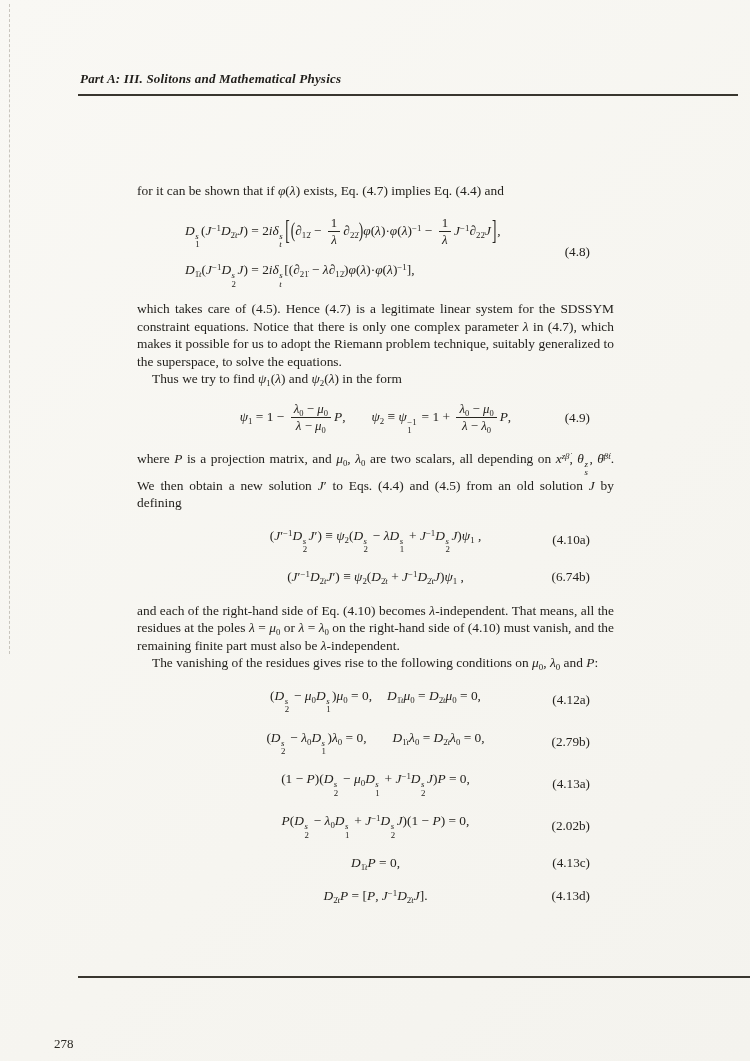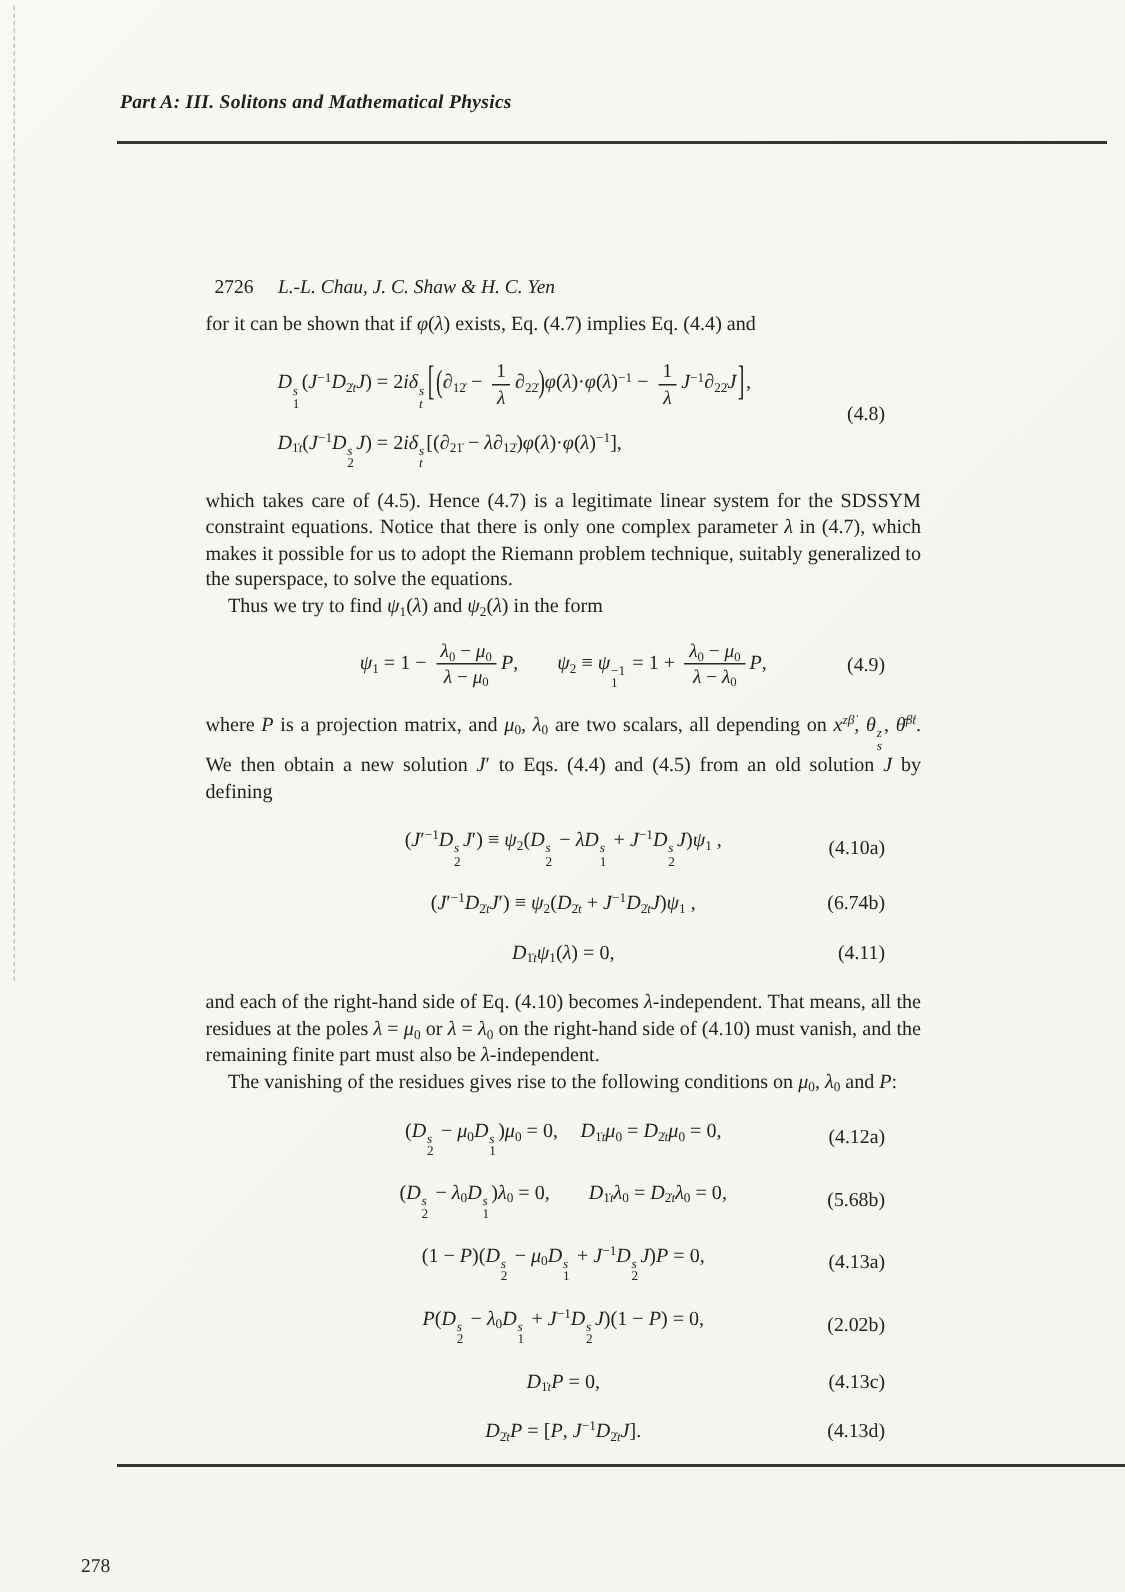--- a/index.html
+++ b/index.html
@@ -8,21 +8,21 @@
     background:#f7f6f2;
     font-family:"Liberation Serif","DejaVu Serif",serif;
     color:#24221e;
     position:relative;
     overflow:hidden;
     -webkit-font-smoothing:antialiased;
   }
   .page{position:absolute;inset:0;background:linear-gradient(135deg,#f9f8f4 0%,#f6f5f0 60%,#f4f3ee 100%);}
   .artifact-left{position:absolute;left:9px;top:4px;height:650px;width:0;border-left:1px dashed #b9b5ac;opacity:.75;}
   .running-header{
-    position:absolute;left:80px;top:60px;
+    position:absolute;left:80px;top:71px;
     font-size:13px;font-weight:bold;font-style:italic;
     letter-spacing:.2px;color:#201e1a;
   }
   .header-rule{position:absolute;left:78px;top:94px;width:660px;height:2px;background:#39362f;}
   .footer-rule{position:absolute;left:78px;top:976px;width:672px;height:2px;background:#39362f;}
   .page-number{position:absolute;left:54px;top:1036px;font-size:13px;color:#2a2823;}
 
   .content{
     position:absolute;left:137px;top:182px;width:477px;
     font-size:13.4px;line-height:17.6px;text-align:justify;
@@ -69,24 +69,20 @@
 <body>
 
 <div class="page">
   <div class="artifact-left"></div>
 
   <div class="running-header">Part A: III. Solitons and Mathematical Physics</div>
   <div class="header-rule"></div>
 
   <div class="content">
 
-    <div class="meta">
-      <span class="meta-num">2726</span>
-      <span class="meta-authors">L.-L. Chau, J. C. Shaw &amp; H. C. Yen</span>
-    </div>
 
     <p class="para">for it can be shown that if <i>φ</i>(<i>λ</i>) exists, Eq. (4.7) implies Eq. (4.4) and</p>
 
     <div class="eqrow eq48">
       <div class="eqline"><i>D</i><span class="ss">
             <span><i>s</i></span>
             <span>1</span>
           </span>(<i>J</i><sup>−1</sup><i>D</i><sub>2̇<i>t</i></sub><i>J</i>) = 2<i>iδ</i><span class="ss">
             <span><i>s</i></span>
             <span><i>t</i></span>
@@ -133,24 +129,20 @@
           </span><i>J</i>)<i>ψ</i><sub>1</sub> ,</div>
       <span class="eqno">(4.10a)</span>
     </div>
 
     <div class="eqrow eqsp">
       <div class="eqline">(<i>J</i>′<sup>−1</sup><i>D</i><sub>2̇<i>t</i></sub><i>J</i>′) ≡ <i>ψ</i><sub>2</sub>(<i>D</i><sub>2̇<i>t</i></sub> + <i>J</i><sup>−1</sup><i>D</i><sub>2̇<i>t</i></sub><i>J</i>)<i>ψ</i><sub>1</sub> ,</div>
       <span class="eqno">(6.74b)</span>
     </div>
 
 
-    <div class="eqrow eqsp">
-      <div class="eqline"><i>D</i><sub>1̇<i>t</i></sub><i>ψ</i><sub>1</sub>(<i>λ</i>) = 0,</div>
-      <span class="eqno">(4.11)</span>
-    </div>
 
     <p class="para">and each of the right-hand side of Eq. (4.10) becomes <i>λ</i>-independent. That means, all the residues at the poles <i>λ</i> = <i>μ</i><sub>0</sub> or <i>λ</i> = <i>λ</i><sub>0</sub> on the right-hand side of (4.10) must vanish, and the remaining finite part must also be <i>λ</i>-independent.</p>
     <p class="para indent">The vanishing of the residues gives rise to the following conditions on <i>μ</i><sub>0</sub>, <i>λ</i><sub>0</sub> and <i>P</i>:</p>
 
     <div class="eqrow eqsp">
       <div class="eqline">(<i>D</i><span class="ss">
             <span><i>s</i></span>
             <span>2</span>
           </span> − <i>μ</i><sub>0</sub><i>D</i><span class="ss">
             <span><i>s</i></span>
@@ -160,21 +152,21 @@
     </div>
 
     <div class="eqrow eqsp">
       <div class="eqline">(<i>D</i><span class="ss">
             <span><i>s</i></span>
             <span>2</span>
           </span> − <i>λ</i><sub>0</sub><i>D</i><span class="ss">
             <span><i>s</i></span>
             <span>1</span>
           </span>)<i>λ</i><sub>0</sub> = 0,<span class="gap"></span><i>D</i><sub>1̇<i>t</i></sub><i>λ</i><sub>0</sub> = <i>D</i><sub>2̇<i>t</i></sub><i>λ</i><sub>0</sub> = 0,</div>
-      <span class="eqno">(5.68b)</span>
+      <span class="eqno">(2.79b)</span>
     </div>
 
     <div class="eqrow eqsp">
       <div class="eqline">(1 − <i>P</i>)(<i>D</i><span class="ss">
             <span><i>s</i></span>
             <span>2</span>
           </span> − <i>μ</i><sub>0</sub><i>D</i><span class="ss">
             <span><i>s</i></span>
             <span>1</span>
           </span> + <i>J</i><sup>−1</sup><i>D</i><span class="ss">

